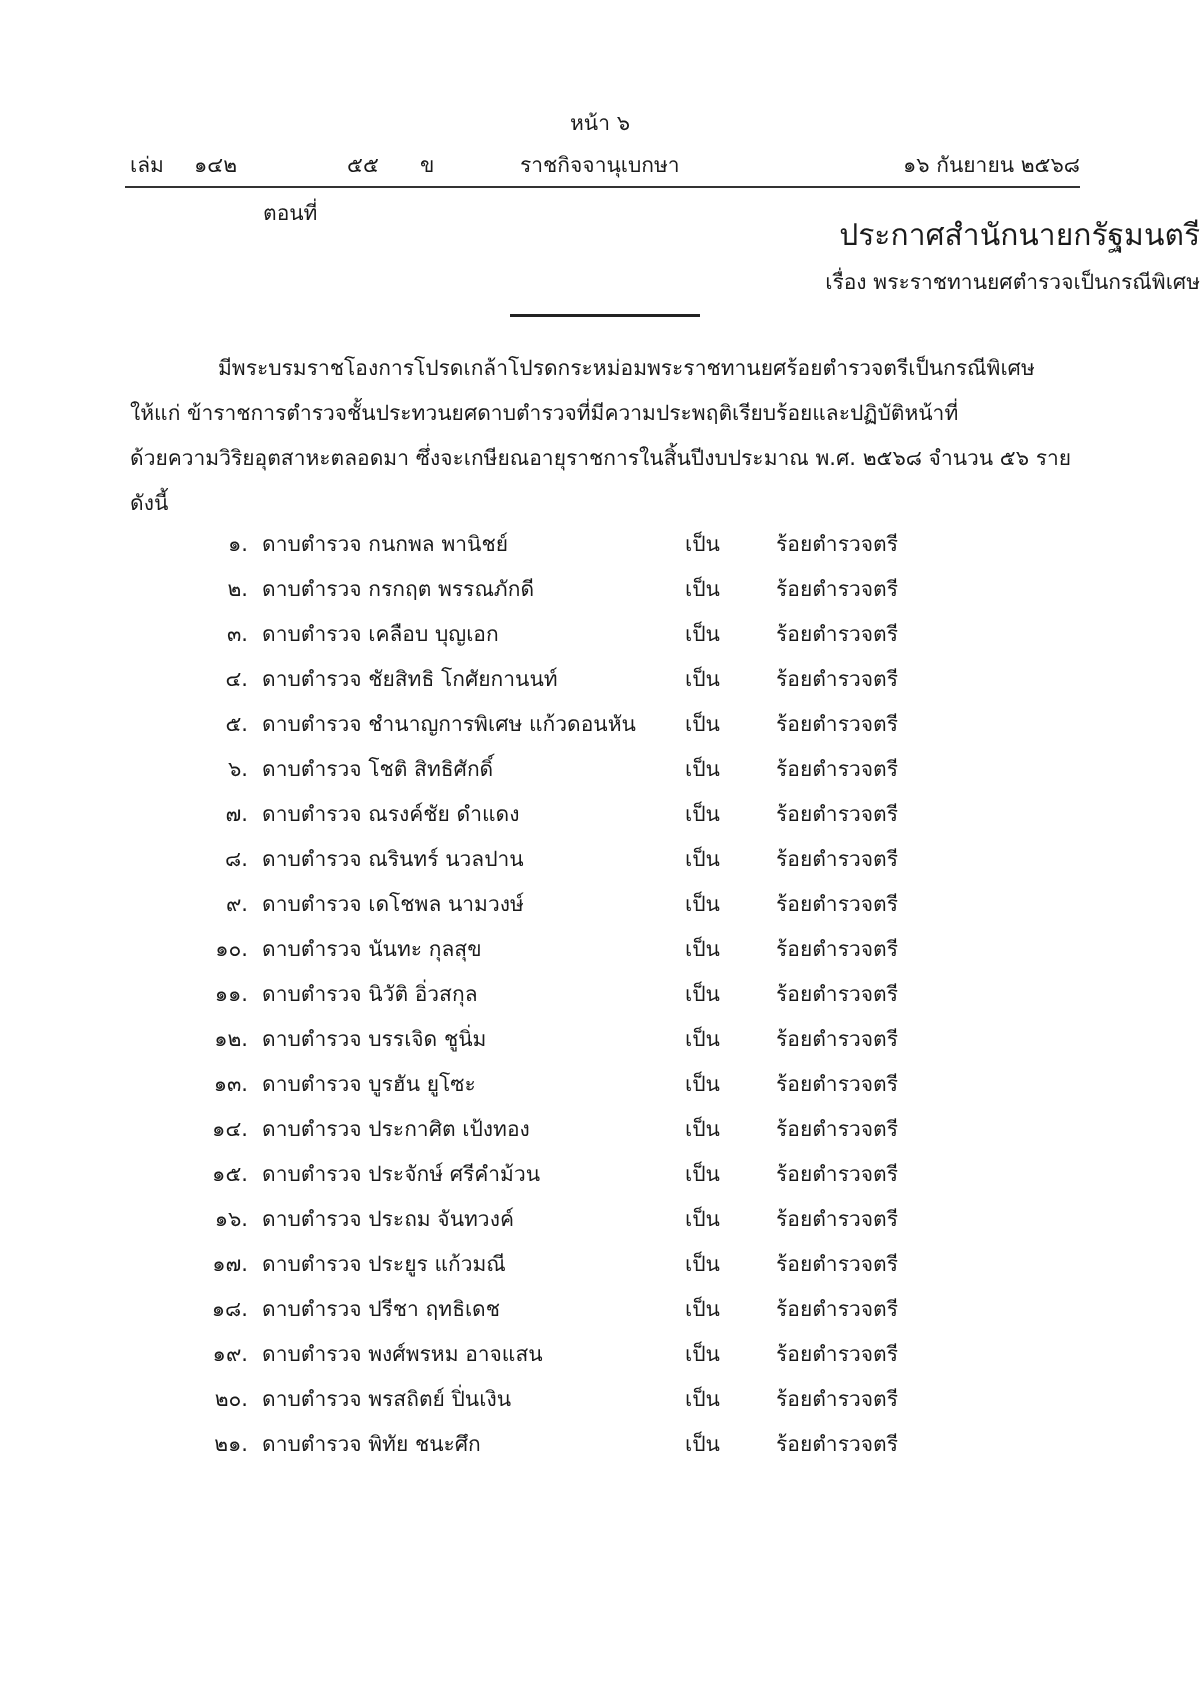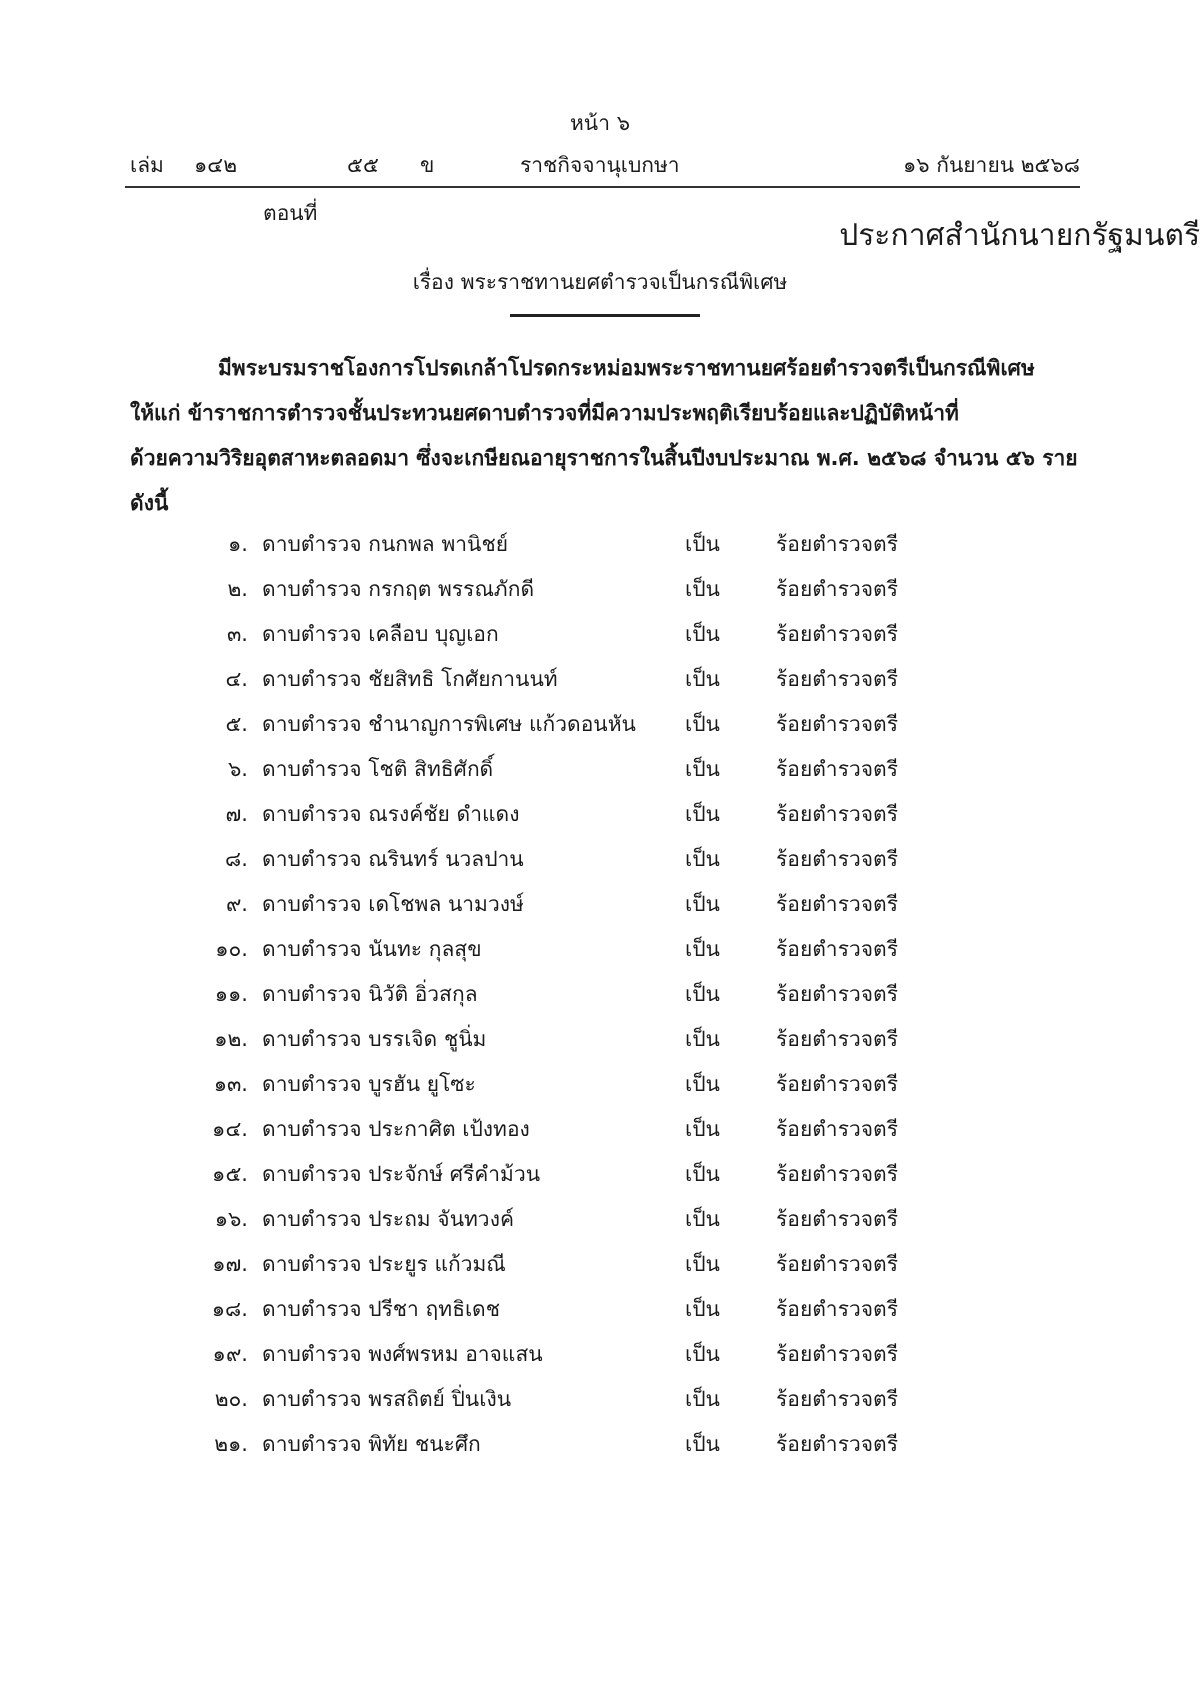--- a/index.html
+++ b/index.html
@@ -67,40 +67,39 @@
       width: 1200px;
       text-align: right;
       font-size: 30px;
       line-height: 42px;
     }
     .subject {
       position: absolute;
       top: 266px;
       left: 0;
       width: 1200px;
-      text-align: center;
+      text-align: right;
       font-size: 21px;
       line-height: 32px;
     }
     .subject-rule {
       position: absolute;
       top: 314px;
       left: 510px;
       width: 190px;
       height: 0;
       border-top: 3px solid #222222;
     }
     .body-text {
       position: absolute;
       top: 346px;
       left: 130px;
       width: 945px;
       font-size: 21px;
       line-height: 45px;
-      font-weight: bold;
     }
     .body-line {
       display: block;
       white-space: nowrap;
       height: 45px;
     }
     .body-line.indent {
       padding-left: 88px;
     }
     .list {

